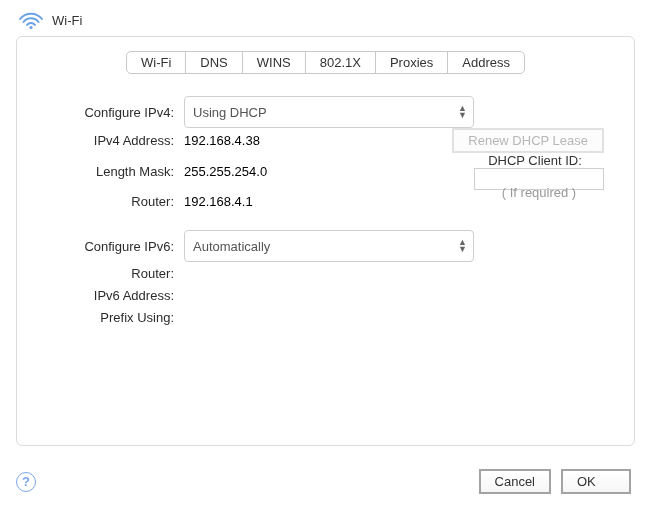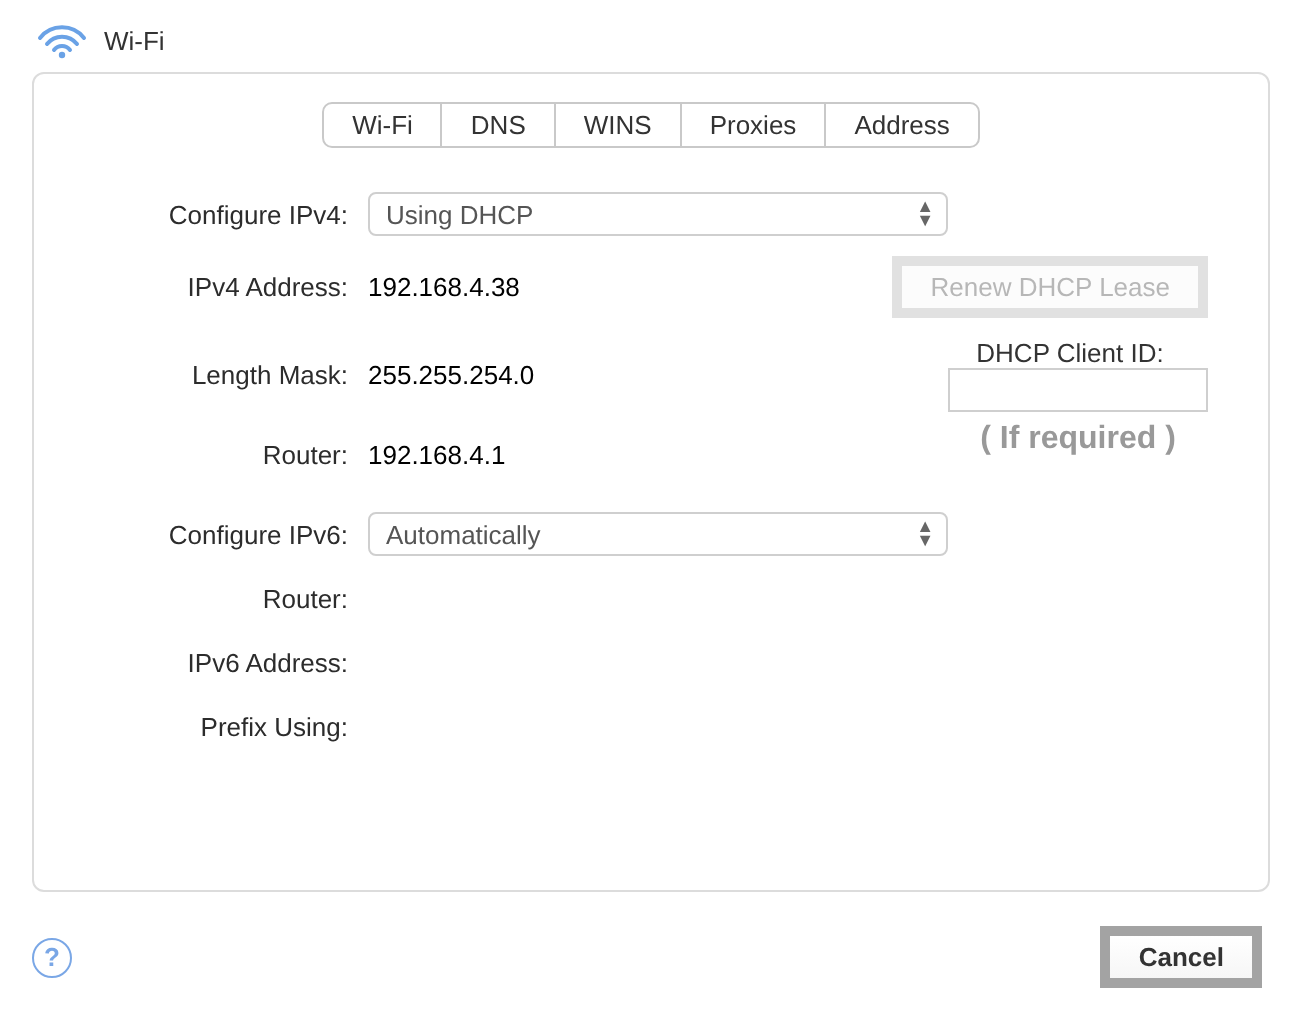--- a/index.html
+++ b/index.html
@@ -54,35 +54,34 @@
   .tab.active {
     background: #8a8a8a;
     color: #fff;
   }
   .form {
     padding: 0 30px 0 12px;
   }
   .row {
     display: flex;
     align-items: center;
-    margin-bottom: 10px;
     min-height: 22px;
   }
   .label {
     width: 155px;
     text-align: right;
     padding-right: 10px;
     color: #2c2c2c;
   }
   .value {
     color: #000000;
   }
   .select {
     flex: 0 0 290px;
-    height: 22px;
+    height: 32px;
     border: 1px solid #cfcfcf;
     border-radius: 4px;
     background: #fff;
     display: flex;
     align-items: center;
     justify-content: space-between;
     padding: 0 6px 0 8px;
     color: #555;
     cursor: default;
   }
@@ -93,21 +92,21 @@
     display: flex;
     flex-direction: column;
     align-items: center;
   }
   .right-area {
     margin-left: auto;
     text-align: right;
   }
   .btn {
     display: inline-block;
-    border: 5px solid #a3a3a3;
+    border: 2px solid #a3a3a3;
     border-radius: 0;
     background: linear-gradient(#ffffff,#f6f6f6);
     padding: 3px 14px;
     font-size: 13px;
     color: #333;
     cursor: default;
     user-select: none;
   }
   .btn.disabled {
     color: #b7b7b7;
@@ -124,27 +123,26 @@
   .dhcp-label { margin-right: 8px; }
   .text-input {
     width: 130px;
     height: 22px;
     border: 1px solid #cfcfcf;
     background: #fff;
     padding: 0 4px;
     font-size: 13px;
   }
   .if-required {
-    font-size: 16px;
+    font-size: 13px;
     color: #999;
     text-align: center;
     width: 130px;
     margin-left: auto;
     margin-top: 3px;
-    font-weight: bold;
   }
   .section-gap { height: 14px; }
   .footer {
     position: absolute;
     bottom: 12px;
     left: 16px;
     right: 20px;
     display: flex;
     align-items: center;
   }
@@ -153,21 +151,21 @@
     border: 1.5px solid #7aa7e6;
     color: #7aa7e6;
     border-radius: 50%;
     display: flex;
     align-items: center; justify-content: center;
     font-size: 13px;
     font-weight: 600;
     cursor: default;
   }
   .footer-btns { margin-left: auto; display: flex; gap: 10px; }
-  .footer-btns .btn { min-width: 70px; text-align: left; font-weight: bold; }
+  .footer-btns .btn { min-width: 70px; text-align: left; }
 </style>
 </head>
 <body>
 
 <div class="header">
   <span class="wifi-icon">
     <svg viewBox="0 0 26 20" width="26" height="20">
       <path d="M2 9 A14 14 0 0 1 24 9" fill="none" stroke="#6aa2e6" stroke-width="2" stroke-linecap="round"></path>
       <path d="M5.5 12 A9.5 9.5 0 0 1 20.5 12" fill="none" stroke="#6aa2e6" stroke-width="2" stroke-linecap="round"></path>
       <path d="M9 15 A5 5 0 0 1 17 15" fill="none" stroke="#6aa2e6" stroke-width="2" stroke-linecap="round"></path>
@@ -177,20 +175,21 @@
   <span class="title">Wi-Fi</span>
 </div>
 
 <div class="panel">
 
   <div class="tabs">
     <div class="tabbar" id="tabbar">
         <div class="tab">Wi-Fi</div>
         <div class="tab">DNS</div>
         <div class="tab">WINS</div>
+        <div class="tab">802.1X</div>
         <div class="tab">Proxies</div>
         <div class="tab">Address</div>
       </div>
   </div>
 
   <div class="form">
 
     <div class="row">
       <div class="label">Configure IPv4:</div>
       <div class="select">
@@ -253,14 +252,15 @@
       <div class="value"></div>
     </div>
 
   </div>
 </div>
 
 <div class="footer">
   <div class="help">?</div>
   <div class="footer-btns">
     <span class="btn">Cancel</span>
+    <span class="btn">OK</span>
   </div>
 </div>
 
 </body></html>

